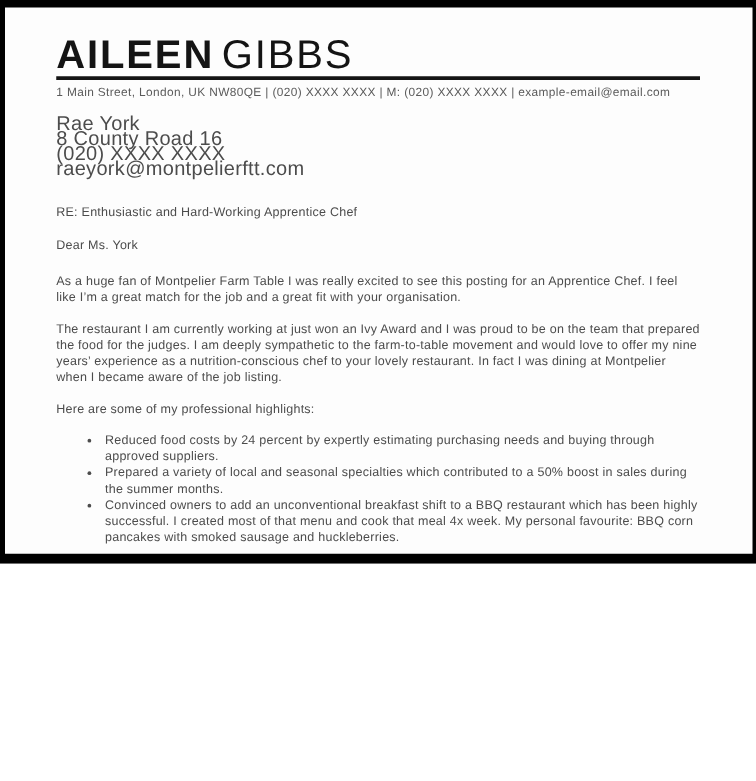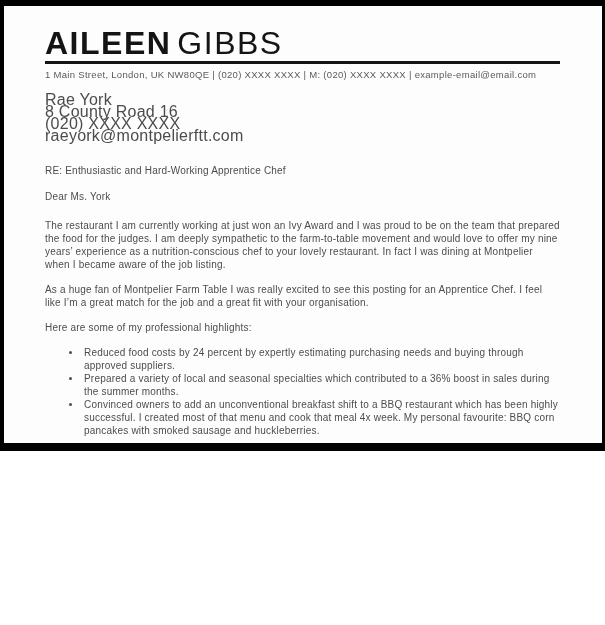--- a/index.html
+++ b/index.html
@@ -83,26 +83,26 @@
     <div class="recipient">
       <div>Rae York</div>
       <div>8 County Road 16</div>
       <div>(020) XXXX XXXX</div>
       <div>raeyork@montpelierftt.com</div>
     </div>
 
     <div class="body-text">
       <p class="subject">RE: Enthusiastic and Hard-Working Apprentice Chef</p>
       <p class="greeting">Dear Ms. York</p>
+      <p class="para">As a huge fan of Montpelier Farm Table I was really excited to see this posting for an Apprentice Chef. I feel like I’m a great match for the job and a great fit with your organisation.</p>
       <p class="para">The restaurant I am currently working at just won an Ivy Award and I was proud to be on the team that prepared the food for the judges. I am deeply sympathetic to the farm-to-table movement and would love to offer my nine years’ experience as a nutrition-conscious chef to your lovely restaurant. In fact I was dining at Montpelier when I became aware of the job listing.</p>
-      <p class="para">As a huge fan of Montpelier Farm Table I was really excited to see this posting for an Apprentice Chef. I feel like I’m a great match for the job and a great fit with your organisation.</p>
       <p class="para">Here are some of my professional highlights:</p>
       <ul class="highlights">
         <li>Reduced food costs by 24 percent by expertly estimating purchasing needs and buying through approved suppliers.</li>
-        <li>Prepared a variety of local and seasonal specialties which contributed to a 36% boost in sales during the summer months.</li>
+        <li>Prepared a variety of local and seasonal specialties which contributed to a 50% boost in sales during the summer months.</li>
         <li>Convinced owners to add an unconventional breakfast shift to a BBQ restaurant which has been highly successful. I created most of that menu and cook that meal 4x week. My personal favourite: BBQ corn pancakes with smoked sausage and huckleberries.</li>
       </ul>
       <p class="farewell">Have a lovely day.</p>
       <p class="signature">Aileen Gibbs</p>
     </div>
 
   </div>
 </div>
 
 </body></html>

